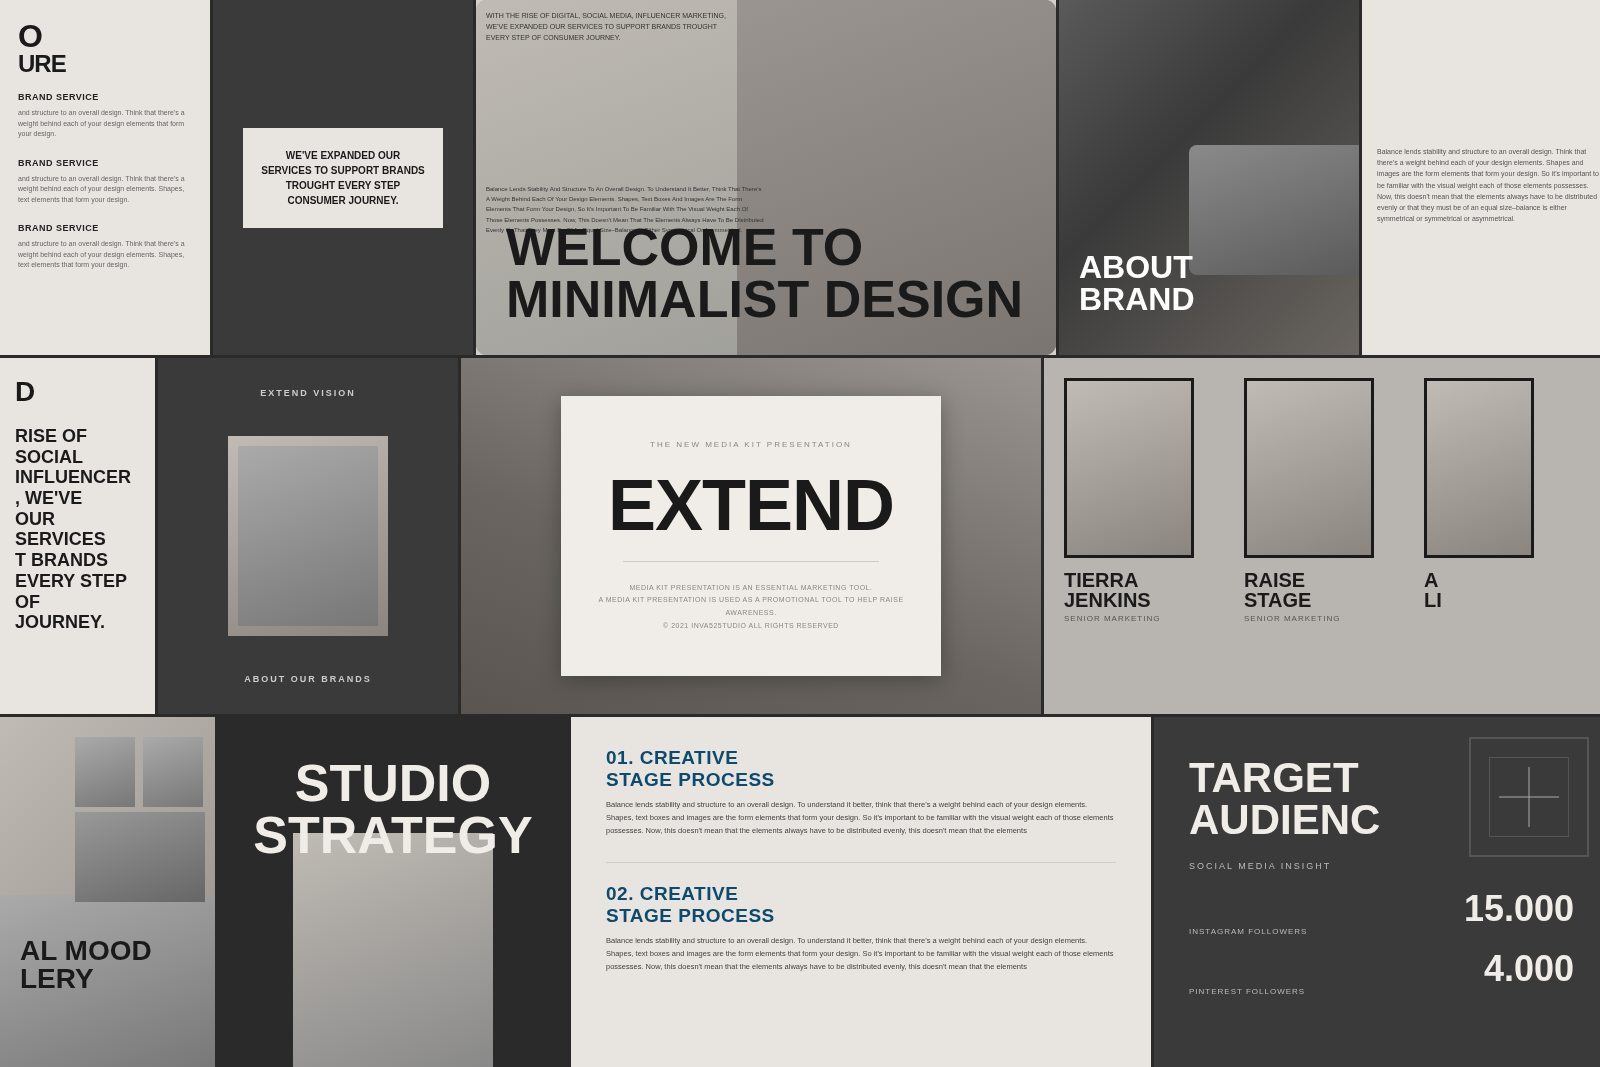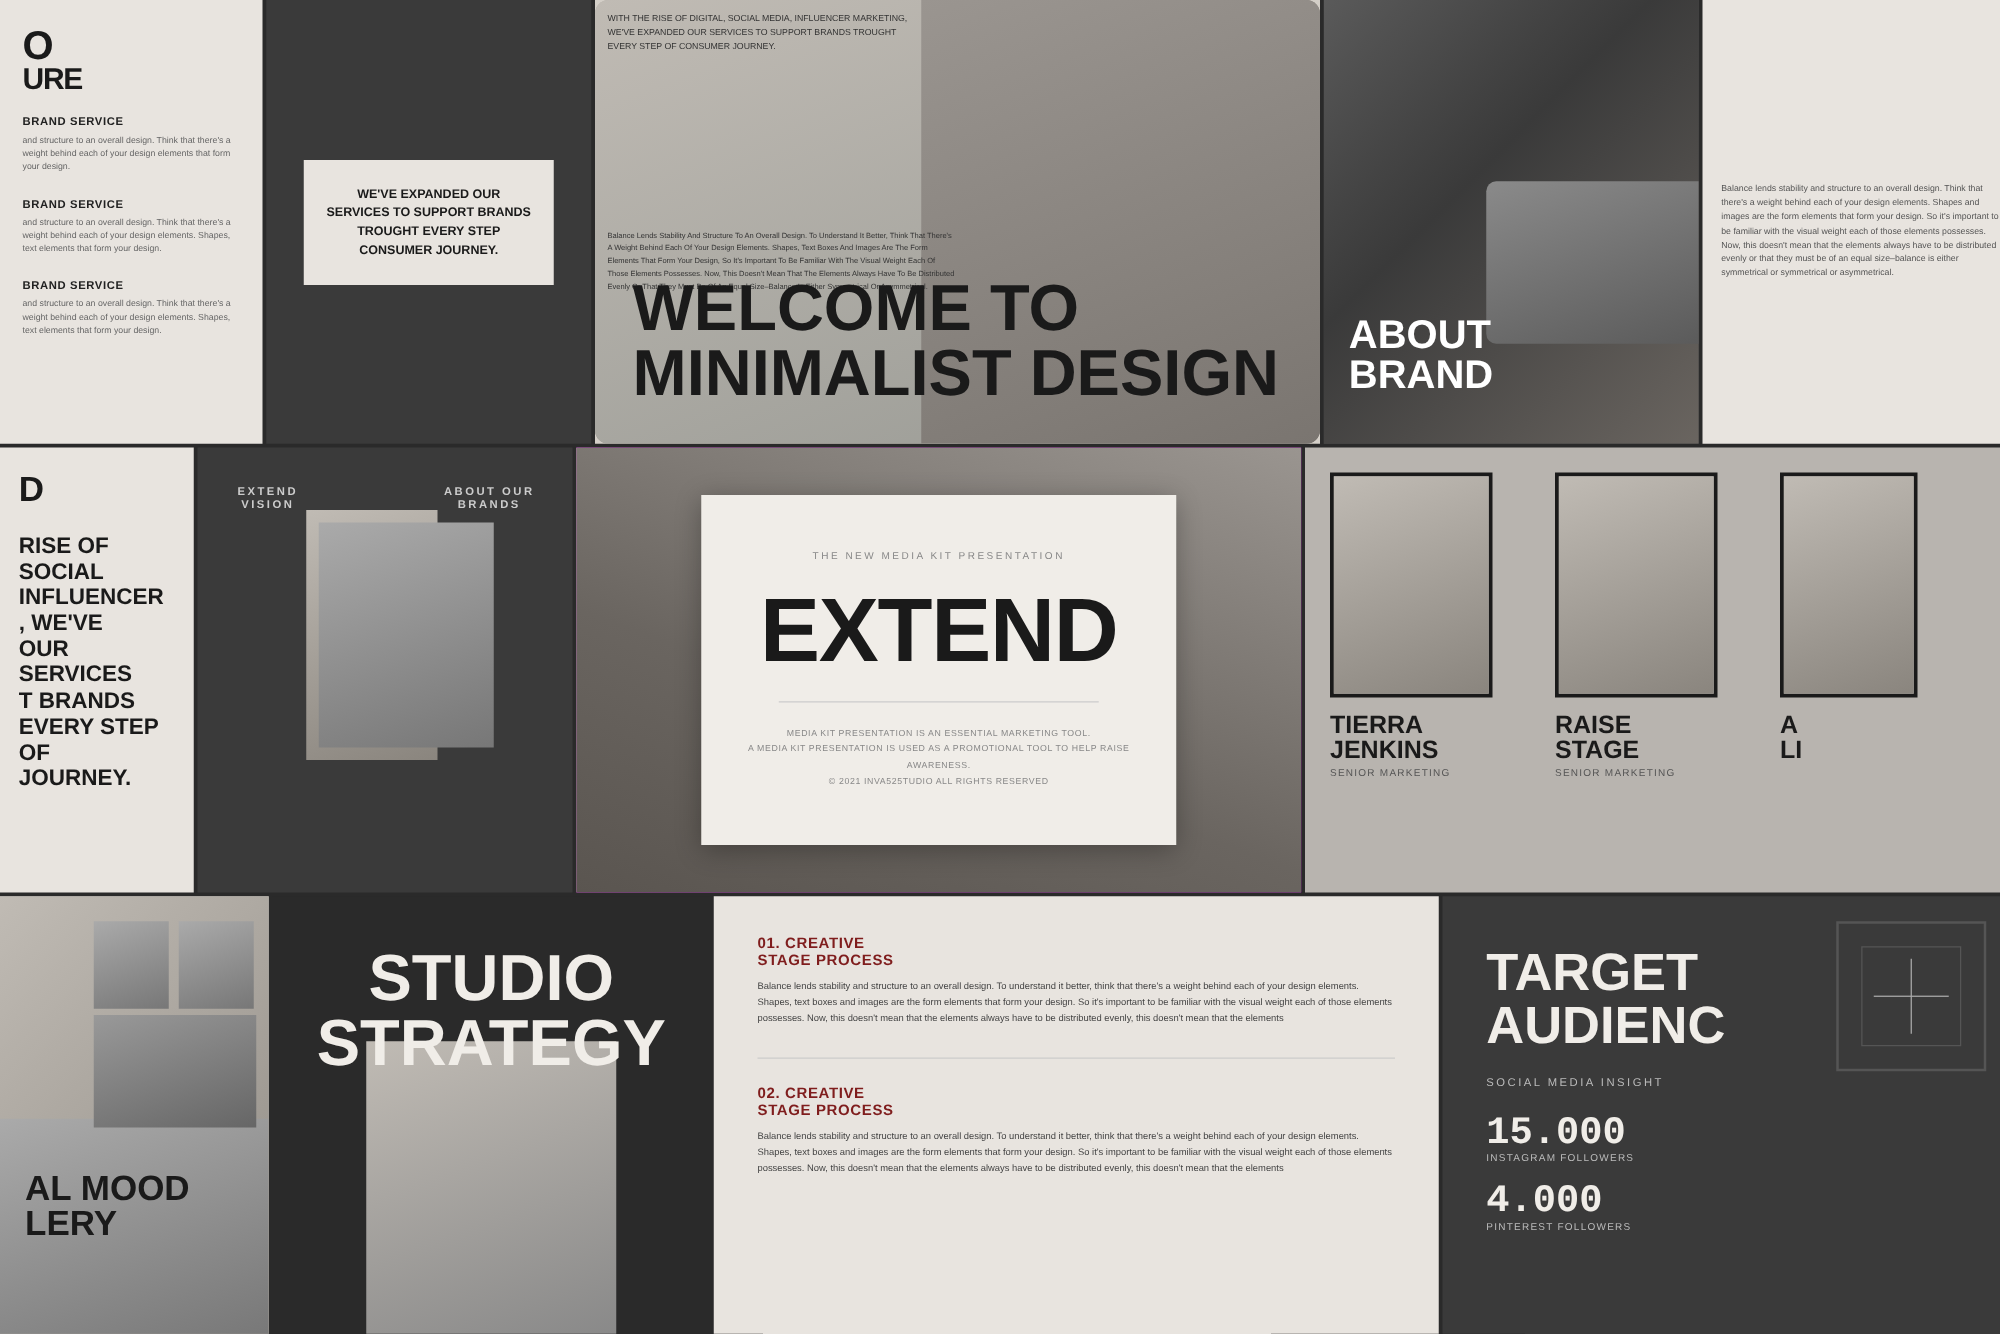--- a/index.html
+++ b/index.html
@@ -61,20 +61,21 @@
 
     
     .cell-r2c1 {
       background: #e8e4df;
       padding: 20px 15px;
     }
     .cell-r2c2 {
       background: #3a3a3a;
       padding: 30px 25px;
       display: flex;
+      flex-direction: column;
       justify-content: space-between;
     }
     .cell-r2c3 {
       background: #a21caf;
       display: flex;
       align-items: center;
       justify-content: center;
       position: relative;
     }
     .cell-r2c4 {
@@ -419,23 +420,23 @@
       height: 240px;
       background: linear-gradient(160deg, #c0bbb4 0%, #888 100%);
       position: absolute;
       bottom: 0;
       left: 50%;
       transform: translateX(-50%);
     }
 
     
     .stage-heading {
-      font-size: 12px;
-      font-weight: 900;
-      color: #7f1d1d;
+      font-size: 19px;
+      font-weight: 900;
+      color: #0c4a6e;
       letter-spacing: 0.5px;
       margin-bottom: 8px;
       font-family: Arial, sans-serif;
     }
     .stage-body {
       font-size: 7.5px;
       color: #444;
       line-height: 1.7;
       font-family: Arial, sans-serif;
       margin-bottom: 25px;
@@ -450,25 +451,26 @@
       font-family: Arial, sans-serif;
     }
     .social-insight-label {
       font-size: 9px;
       color: #bbb;
       letter-spacing: 2px;
       font-family: Arial, sans-serif;
       margin-bottom: 20px;
     }
     .stat-number {
-      font-size: 31px;
+      font-size: 36px;
       font-weight: 900;
       color: #f0ede8;
-      font-family: Liberation Mono, monospace;
+      font-family: Liberation Sans, sans-serif;
       line-height: 1;
+      text-align: right;
     }
     .stat-label {
       font-size: 8px;
       color: #bbb;
       letter-spacing: 1px;
       text-transform: uppercase;
       font-family: Arial, sans-serif;
       margin-bottom: 15px;
     }
     .target-square {

